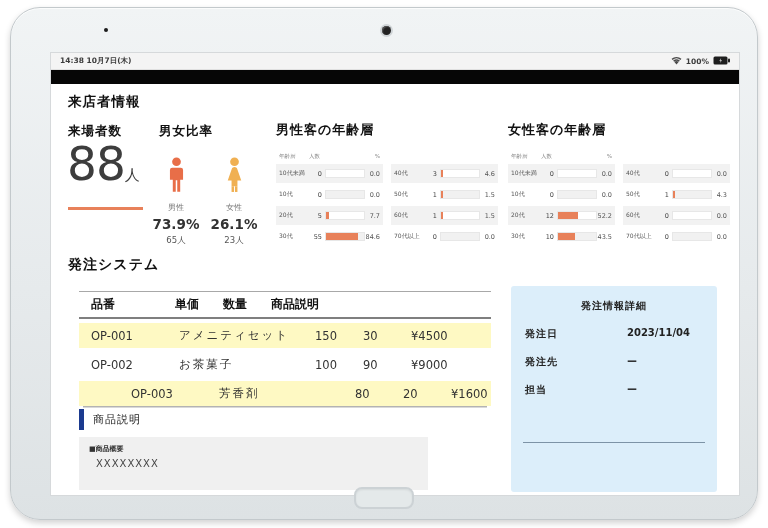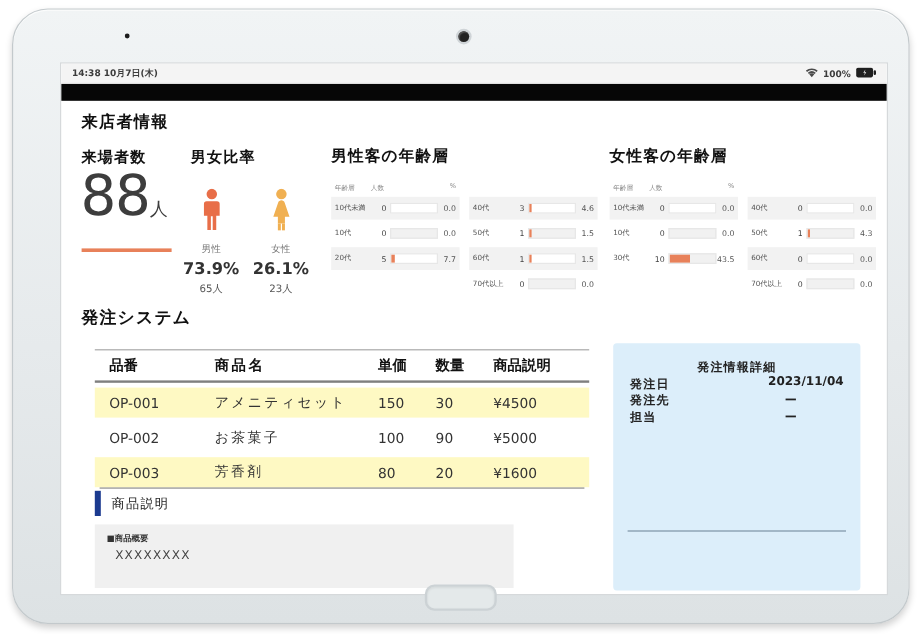--- a/index.html
+++ b/index.html
@@ -54,35 +54,35 @@
   .c-track { flex:1; height:9px; background:#f1f1f1; border:1px solid #e7e7e7; position:relative; overflow:hidden; }
   .crow.shade .c-track { background:#fff; }
   .c-bar { display:block; height:100%; }
   .c-pct { width:15px; text-align:right; font-size:6.5px; color:#555; }
 
   
   .order-table { position:absolute; left:28px; top:238px; width:412px; border-top:1.5px solid #a8a8a8; }
   .t-head { display:flex; align-items:center; height:27px; border-bottom:2px solid #7f7f7f; font-size:12px; font-weight:bold; color:#111; }
   .t-row { display:flex; align-items:center; height:25px; margin-top:4px; font-size:11.5px; color:#333; cursor:pointer; }
   .t-row.shade { background:#fef9c3; }
-  .t-row:last-child { box-shadow:0 5.5px 0 -4px #b3b3b3; }
+  .t-row:last-child { box-shadow:0 5.5px 0 -4px #b3b3b3;padding-left:40px; }
   .tc1 { width:90px; padding-left:12px; } .tc2 { width:140px; padding-left:10px; letter-spacing:2px; }
   .tc3 { width:48px; padding-left:6px; } .tc4 { width:48px; padding-left:6px; } .tc5 { flex:1; padding-left:6px; }
 
   
   .desc-head { position:absolute; left:28px; top:356px; height:21px; border-left:5px solid #f97316;
                padding-left:9px; font-size:11px; line-height:21px; color:#222; letter-spacing:1px; }
   .desc-box { position:absolute; left:28px; top:384px; width:349px; height:53px; background:#f0f0f0; padding:7px 10px; }
   .desc-sub { font-size:7px; color:#333; font-weight:bold; }
   .desc-body { font-size:10px; color:#444; margin:4px 0 0 7px; letter-spacing:1px; }
 
   
   .detail-panel { position:absolute; left:460px; top:233px; width:206px; height:206px; background:#dceefa; border-radius:3px; padding:13px 14px; }
   .dp-title { font-size:10px; font-weight:bold; color:#222; letter-spacing:1px;text-align:center; }
-  .dp-row { display:flex; margin-top:0;gap:27px; }
+  .dp-row { display:flex; margin-top:14px; }
   .dp-label { width:102px; font-size:10px; font-weight:bold; color:#222; letter-spacing:1px; }
   .dp-value { font-size:10px; font-weight:bold; color:#222; }
   .dp-divider { position:absolute; left:12px; right:12px; top:156px; height:1px; background:#7d93a6; }
   .dp-total { position:absolute; left:12px; right:14px; top:170px; display:flex; align-items:baseline; justify-content:flex-end; gap:12px; }
   .dp-total-label { font-size:9px; color:#5a6b78; }
   .dp-total-value { font-size:17px; font-weight:bold; color:#18a5dd; letter-spacing:.5px; }
 </style>
 </head>
 <body>
 
@@ -178,20 +178,28 @@
                 <span class="c-pct">0.0</span>
               </div>
               <div class="crow shade">
                 <span class="c-label">20代</span>
                 <span class="c-count">5</span>
                 <span class="c-track">
                   <span class="c-bar" style="width: 7.7%; background: rgb(232, 129, 90); min-width: 2px;"></span>
                 </span>
                 <span class="c-pct">7.7</span>
               </div>
+              <div class="crow">
+                <span class="c-label">30代</span>
+                <span class="c-count">55</span>
+                <span class="c-track">
+                  <span class="c-bar" style="width: 84.6%; background: rgb(232, 129, 90); min-width: 2px;"></span>
+                </span>
+                <span class="c-pct">84.6</span>
+              </div>
             </div>
         </div>
         <div class="chart-col">
           <div class="col-spacer"></div>
           <div class="rows">
               <div class="crow shade">
                 <span class="c-label">40代</span>
                 <span class="c-count">3</span>
                 <span class="c-track">
                   <span class="c-bar" style="width: 4.6%; background: rgb(232, 129, 90); min-width: 2px;"></span>
@@ -246,20 +254,28 @@
                 <span class="c-pct">0.0</span>
               </div>
               <div class="crow">
                 <span class="c-label">10代</span>
                 <span class="c-count">0</span>
                 <span class="c-track">
                   <span class="c-bar" style="width: 0%; background: rgb(232, 129, 90);"></span>
                 </span>
                 <span class="c-pct">0.0</span>
               </div>
+              <div class="crow shade">
+                <span class="c-label">20代</span>
+                <span class="c-count">12</span>
+                <span class="c-track">
+                  <span class="c-bar" style="width: 52.2%; background: rgb(232, 129, 90); min-width: 2px;"></span>
+                </span>
+                <span class="c-pct">52.2</span>
+              </div>
               <div class="crow">
                 <span class="c-label">30代</span>
                 <span class="c-count">10</span>
                 <span class="c-track">
                   <span class="c-bar" style="width: 43.5%; background: rgb(232, 129, 90); min-width: 2px;"></span>
                 </span>
                 <span class="c-pct">43.5</span>
               </div>
             </div>
         </div>
@@ -301,39 +317,38 @@
             </div>
         </div>
       </div>
     </div>
 
     <div class="h1" style="left:17px; top:203px; font-size:14px;">発注システム</div>
 
     <div class="order-table">
       <div class="t-head">
           <span class="tc1">品番</span>
-          <span class="tc2">商品名</span>
           <span class="tc3">単価</span>
           <span class="tc4">数量</span>
           <span class="tc5">商品説明</span>
         </div>
       <div class="t-body">
           <div class="t-row shade">
             <span class="tc1">OP-001</span>
             <span class="tc2">アメニティセット</span>
             <span class="tc3">150</span>
             <span class="tc4">30</span>
             <span class="tc5">¥4500</span>
           </div>
           <div class="t-row">
             <span class="tc1">OP-002</span>
             <span class="tc2">お茶菓子</span>
             <span class="tc3">100</span>
             <span class="tc4">90</span>
-            <span class="tc5">¥5000</span>
+            <span class="tc5">¥9000</span>
           </div>
           <div class="t-row shade">
             <span class="tc1">OP-003</span>
             <span class="tc2">芳香剤</span>
             <span class="tc3">80</span>
             <span class="tc4">20</span>
             <span class="tc5">¥1600</span>
           </div>
         </div>
     </div>

